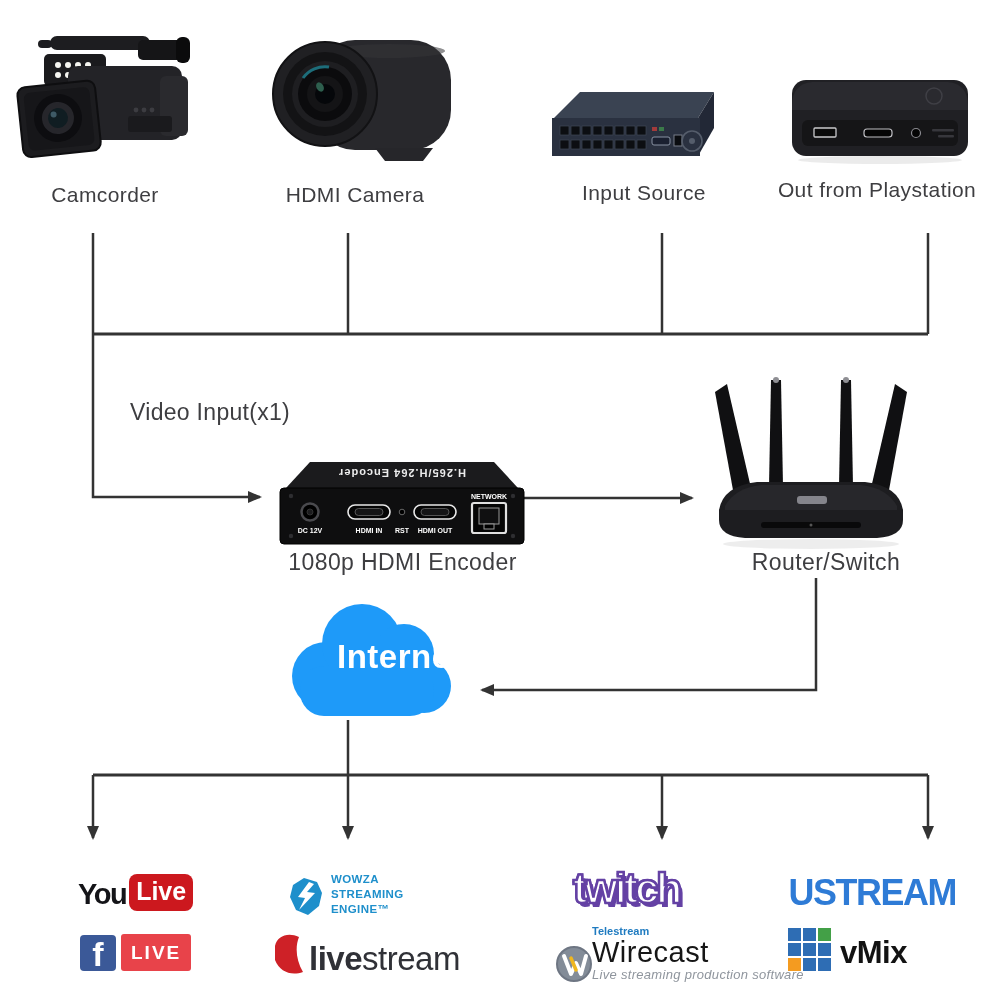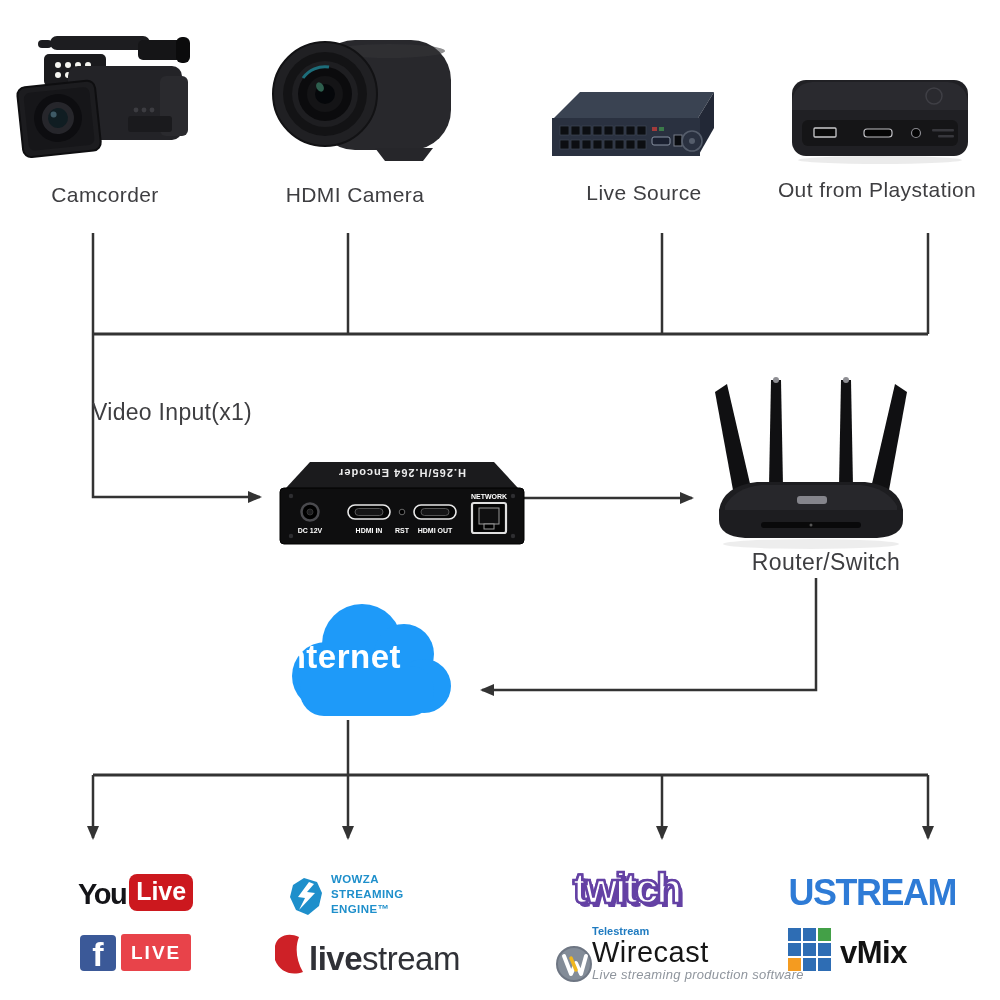--- a/index.html
+++ b/index.html
@@ -4,23 +4,23 @@
 <style>
   html,body{margin:0;padding:0;background:#fff;}
   #canvas{position:relative;width:1000px;height:1000px;background:#ffffff;overflow:hidden;
           font-family:"Liberation Sans",sans-serif;}
   .abs{position:absolute;}
   svg{display:block;}
   .connectors{position:absolute;left:0;top:0;}
 
   .dev-label{position:absolute;text-align:center;font-size:21px;color:#3e3e41;
              letter-spacing:.4px;font-family:"Liberation Sans",sans-serif;}
-  .flow-label{position:absolute;font-size:23px;color:#3e3e41;letter-spacing:.3px;}
-
-  .internet-label{position:absolute;left:276px;top:638px;width:186px;text-align:left;
+  .flow-label{position:absolute;font-size:23px;color:#3e3e41;letter-spacing:.3px;padding-left:38px;}
+
+  .internet-label{position:absolute;left:276px;top:638px;width:186px;text-align:right;
                   font-size:33px;font-weight:700;color:#ffffff;letter-spacing:.5px;}
 
   
   .logo{position:absolute;display:flex;align-items:flex-end;}
 
   .yt-you{font-size:29px;font-weight:700;color:#141418;letter-spacing:-1.5px;}
   .yt-tube{margin-left:3px;font-size:25px;font-weight:700;color:#fff;background:#CC181E;
            border-radius:8px;padding:3px 7px 5px;}
 
   .fb-f{width:36px;height:36px;background:#3B5998;border-radius:4px;color:#fff;
@@ -168,21 +168,21 @@
     <rect x="14" y="44" width="156" height="26" rx="6" fill="#151517"></rect>
     <rect x="26" y="52" width="22" height="9" rx="1" fill="#0a0a0a" stroke="#c9c9cc" stroke-width="1.3"></rect>
     <rect x="76" y="53" width="28" height="8" rx="3" fill="#050505" stroke="#bfbfc4" stroke-width="1.2"></rect>
     <circle cx="128" cy="57" r="4.5" fill="#050505" stroke="#8a8a90" stroke-width="1.2"></circle>
     <rect x="144" y="53" width="22" height="2.5" rx="1" fill="#37373c"></rect>
     <rect x="150" y="59" width="16" height="2.5" rx="1" fill="#37373c"></rect>
   </svg>
 
   <div class="dev-label" style="left:255px;top:183px;width:200px">HDMI Camera</div>
   <div class="dev-label" style="left:15px;top:183px;width:180px">Camcorder</div>
-  <div class="dev-label" style="left:544px;top:181px;width:200px">Live Source</div>
+  <div class="dev-label" style="left:544px;top:181px;width:200px">Input Source</div>
   <div class="dev-label" style="left:757px;top:178px;width:240px">Out from Playstation</div>
 
   <div class="flow-label" style="left:92px;top:399px">Video Input(x1)</div>
 
   <svg class="abs" style="left:278px;top:458px" width="248" height="90" viewBox="0 0 248 90">
     <polygon points="8,30 32,4 216,4 240,30" fill="#1b1b1d"></polygon>
     <text x="124" y="21" transform="rotate(180 124 16)" fill="#ececec" font-size="11" font-weight="bold" text-anchor="middle" letter-spacing="1" font-family="Liberation Sans, sans-serif">H.265/H.264 Encoder</text>
     <rect x="2" y="30" width="244" height="56" rx="4" fill="#0e0e0f" stroke="#000"></rect>
     <g fill="#2e2e31">
       <circle cx="13" cy="38" r="2.2"></circle>
@@ -201,20 +201,21 @@
     <rect x="201" y="50" width="20" height="16" fill="#101011" stroke="#999" stroke-width="1"></rect>
     <rect x="206" y="66" width="10" height="5" fill="#000" stroke="#999" stroke-width="1"></rect>
     <g fill="#ffffff" font-size="7" font-weight="bold" text-anchor="middle" font-family="Liberation Sans, sans-serif">
       <text x="32" y="75">DC 12V</text>
       <text x="91" y="75">HDMI IN</text>
       <text x="124" y="75">RST</text>
       <text x="157" y="75">HDMI OUT</text>
       <text x="211" y="41">NETWORK</text>
     </g>
   </svg>
+  <div class="dev-label" style="left:280px;top:549px;width:245px;font-size:23px">1080p HDMI Encoder</div>
 
   <svg class="abs" style="left:705px;top:370px" width="212" height="182" viewBox="0 0 212 182">
     <g fill="#101012">
       <polygon points="28,120 10,22 22,14 46,118"></polygon>
       <polygon points="64,116 66,10 76,10 78,116"></polygon>
       <polygon points="134,116 136,10 146,10 148,116"></polygon>
       <polygon points="166,118 190,14 202,22 184,120"></polygon>
     </g>
     <circle cx="71" cy="10" r="3" fill="#8e8e93"></circle>
     <circle cx="141" cy="10" r="3" fill="#8e8e93"></circle>

